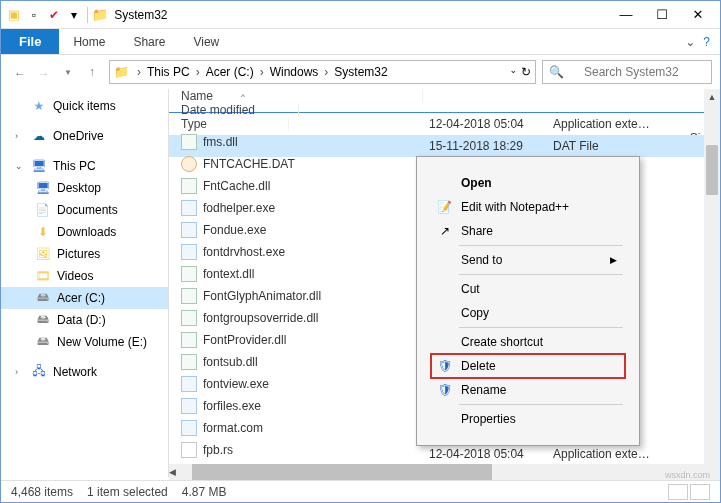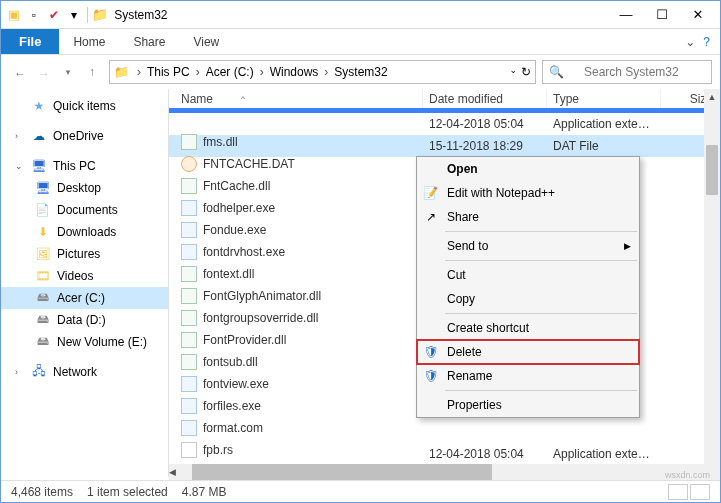--- a/index.html
+++ b/index.html
@@ -44,21 +44,21 @@
   .ic-star { color:#68a7e8; }
   .ic-od { color:#0a64a4; }
   .ic-pc { color:#2a6bd4; }
   .ic-drive { color:#888; }
   .ic-net { color:#2a6bd4; }
   .ic-folder { color:#f5c542; }
   .navspacer { height: 8px; }
   
   
   .filepane { flex: 1; display:flex; flex-direction: column; }
-  .cols { display:flex; height: 24px; border-bottom: 5px solid #3b82f6; padding-left: 6px; }
+  .cols { display:flex; height: 24px; border-bottom: 1px solid #3b82f6; padding-left: 6px; flex-direction: column; }
   .col { display:flex; align-items:center; color:#444; padding: 0 6px; border-right: 1px solid #f0f0f0; }
   .col.name { width: 248px; }
   .col.date { width: 124px; }
   .col.type { width: 114px; }
   .col.size { flex:1; text-align:right; justify-content:flex-end; }
   .sortarrow { font-size: 8px; margin-left: 28px; color:#555; }
   
   .files { flex:1; overflow:hidden; position:relative; }
   .row { display:flex; height: 22px; align-items:center; padding-left: 6px; }
   .row.sel { background: #cce8ff; }
@@ -80,21 +80,21 @@
   .scrollbar-h { position:absolute; left:168px; right:0; bottom:22px; height:16px; background:#f0f0f0; display:flex; }
   .sb-h-thumb { margin-left:16px; width:300px; background:#c0c0c0; }
   
   
   .statusbar { position:absolute; bottom:0; left:0; right:0; height:22px; border-top:1px solid #e0e0e0; background:#fff; display:flex; align-items:center; padding: 0 10px; gap: 14px; color:#444; }
   .statusbar .view-toggle { margin-left:auto; display:flex; gap:2px; }
   .statusbar .vt { width:20px; height:16px; border:1px solid #ccc; }
   .watermark { position:absolute; right:10px; bottom:22px; font-size:9px; color:#bbb; }
   
   
-  .ctxmenu { position:absolute; left:415px; top:155px; width:224px; background:#f5f5f5; border:1px solid #a0a0a0; box-shadow: 3px 3px 6px rgba(0,0,0,.25); z-index:10; padding:0; }
+  .ctxmenu { position:absolute; left:415px; top:155px; width:224px; background:#f5f5f5; border:1px solid #a0a0a0; box-shadow: 3px 3px 6px rgba(0,0,0,.25); z-index:10; padding:14px; }
   .ctxitem { height:24px; display:flex; align-items:center; padding-left:30px; position:relative; }
   .ctxitem .cico { position:absolute; left:6px; width:16px; text-align:center; }
   .ctxitem .arrow { margin-left:auto; margin-right:8px; font-size:9px; }
   .ctxitem.bold { font-weight:bold; }
   .ctxitem.hl { outline: 2px solid #d03030; outline-offset:-1px; }
   .ctxsep { height:1px; background:#d0d0d0; margin: 2px 2px 2px 28px; }
   .shield { color:#1e68c8; position:relative; }
   .shield::before { content:"🛡"; font-size:12px; }
 </style>
 </head>

